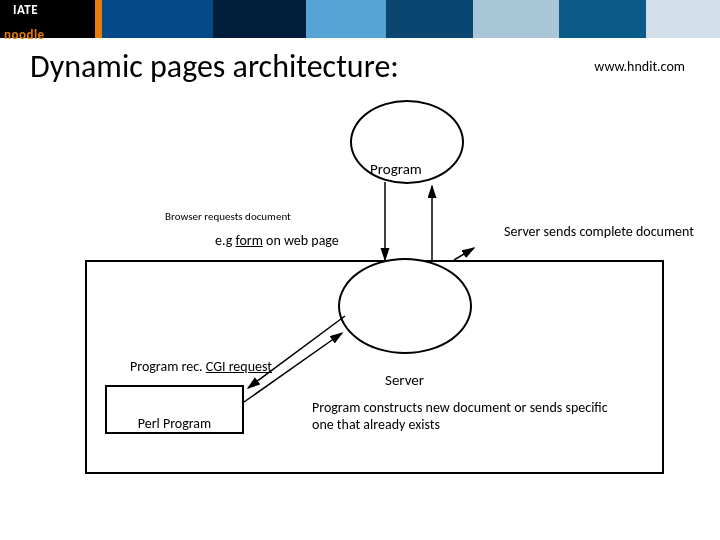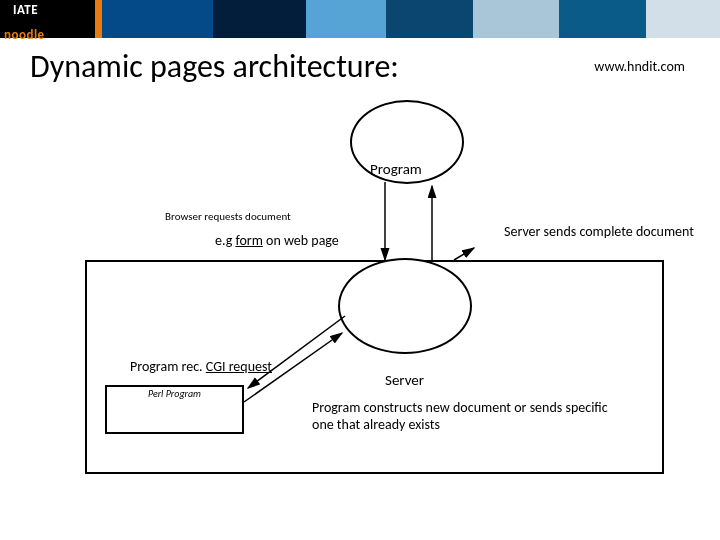--- a/index.html
+++ b/index.html
@@ -13,21 +13,21 @@
   .browser-label{position:absolute;left:370px;top:160px;font-size:15px;}
   .t-req1{position:absolute;left:165px;top:210px;font-size:11px;}
   .t-req2{position:absolute;left:215px;top:232px;font-size:14px;}
   .t-req2 .u{text-decoration:underline;color:#000;}
   .t-sends{position:absolute;left:504px;top:224px;font-size:14px;line-height:1.2;}
   .server-box{position:absolute;left:85px;top:260px;width:575px;height:210px;border:2px solid #000;}
   .server-ellipse{position:absolute;left:338px;top:258px;width:130px;height:92px;border:2px solid #000;border-radius:50%;background:#fff;}
   .server-label{position:absolute;left:385px;top:325px;font-size:15px;margin-top:46px;}
   .t-cgi{position:absolute;left:130px;top:358px;font-size:14px;}
   .t-cgi .u{text-decoration:underline;}
-  .perl-box{position:absolute;left:105px;top:385px;width:135px;height:45px;border:2px solid #000;display:flex;align-items:flex-start;justify-content:center;font-size:10px;font-style:italic;}
+  .perl-box{position:absolute;left:105px;top:385px;width:135px;height:45px;border:2px solid #000;display:flex;align-items:flex-end;justify-content:center;font-size:14px;}
   .t-prog{position:absolute;left:312px;top:400px;font-size:14px;line-height:1.2;width:320px;}
   svg.arrows{position:absolute;left:0;top:0;width:720px;height:540px;pointer-events:none;}
 </style>
 </head>
 <body>
 
 <div class="banner">
   <div class="banner-strip"></div>
   <span class="logo-text">IATE</span>
   <span class="logo-text2">noodle</span>

